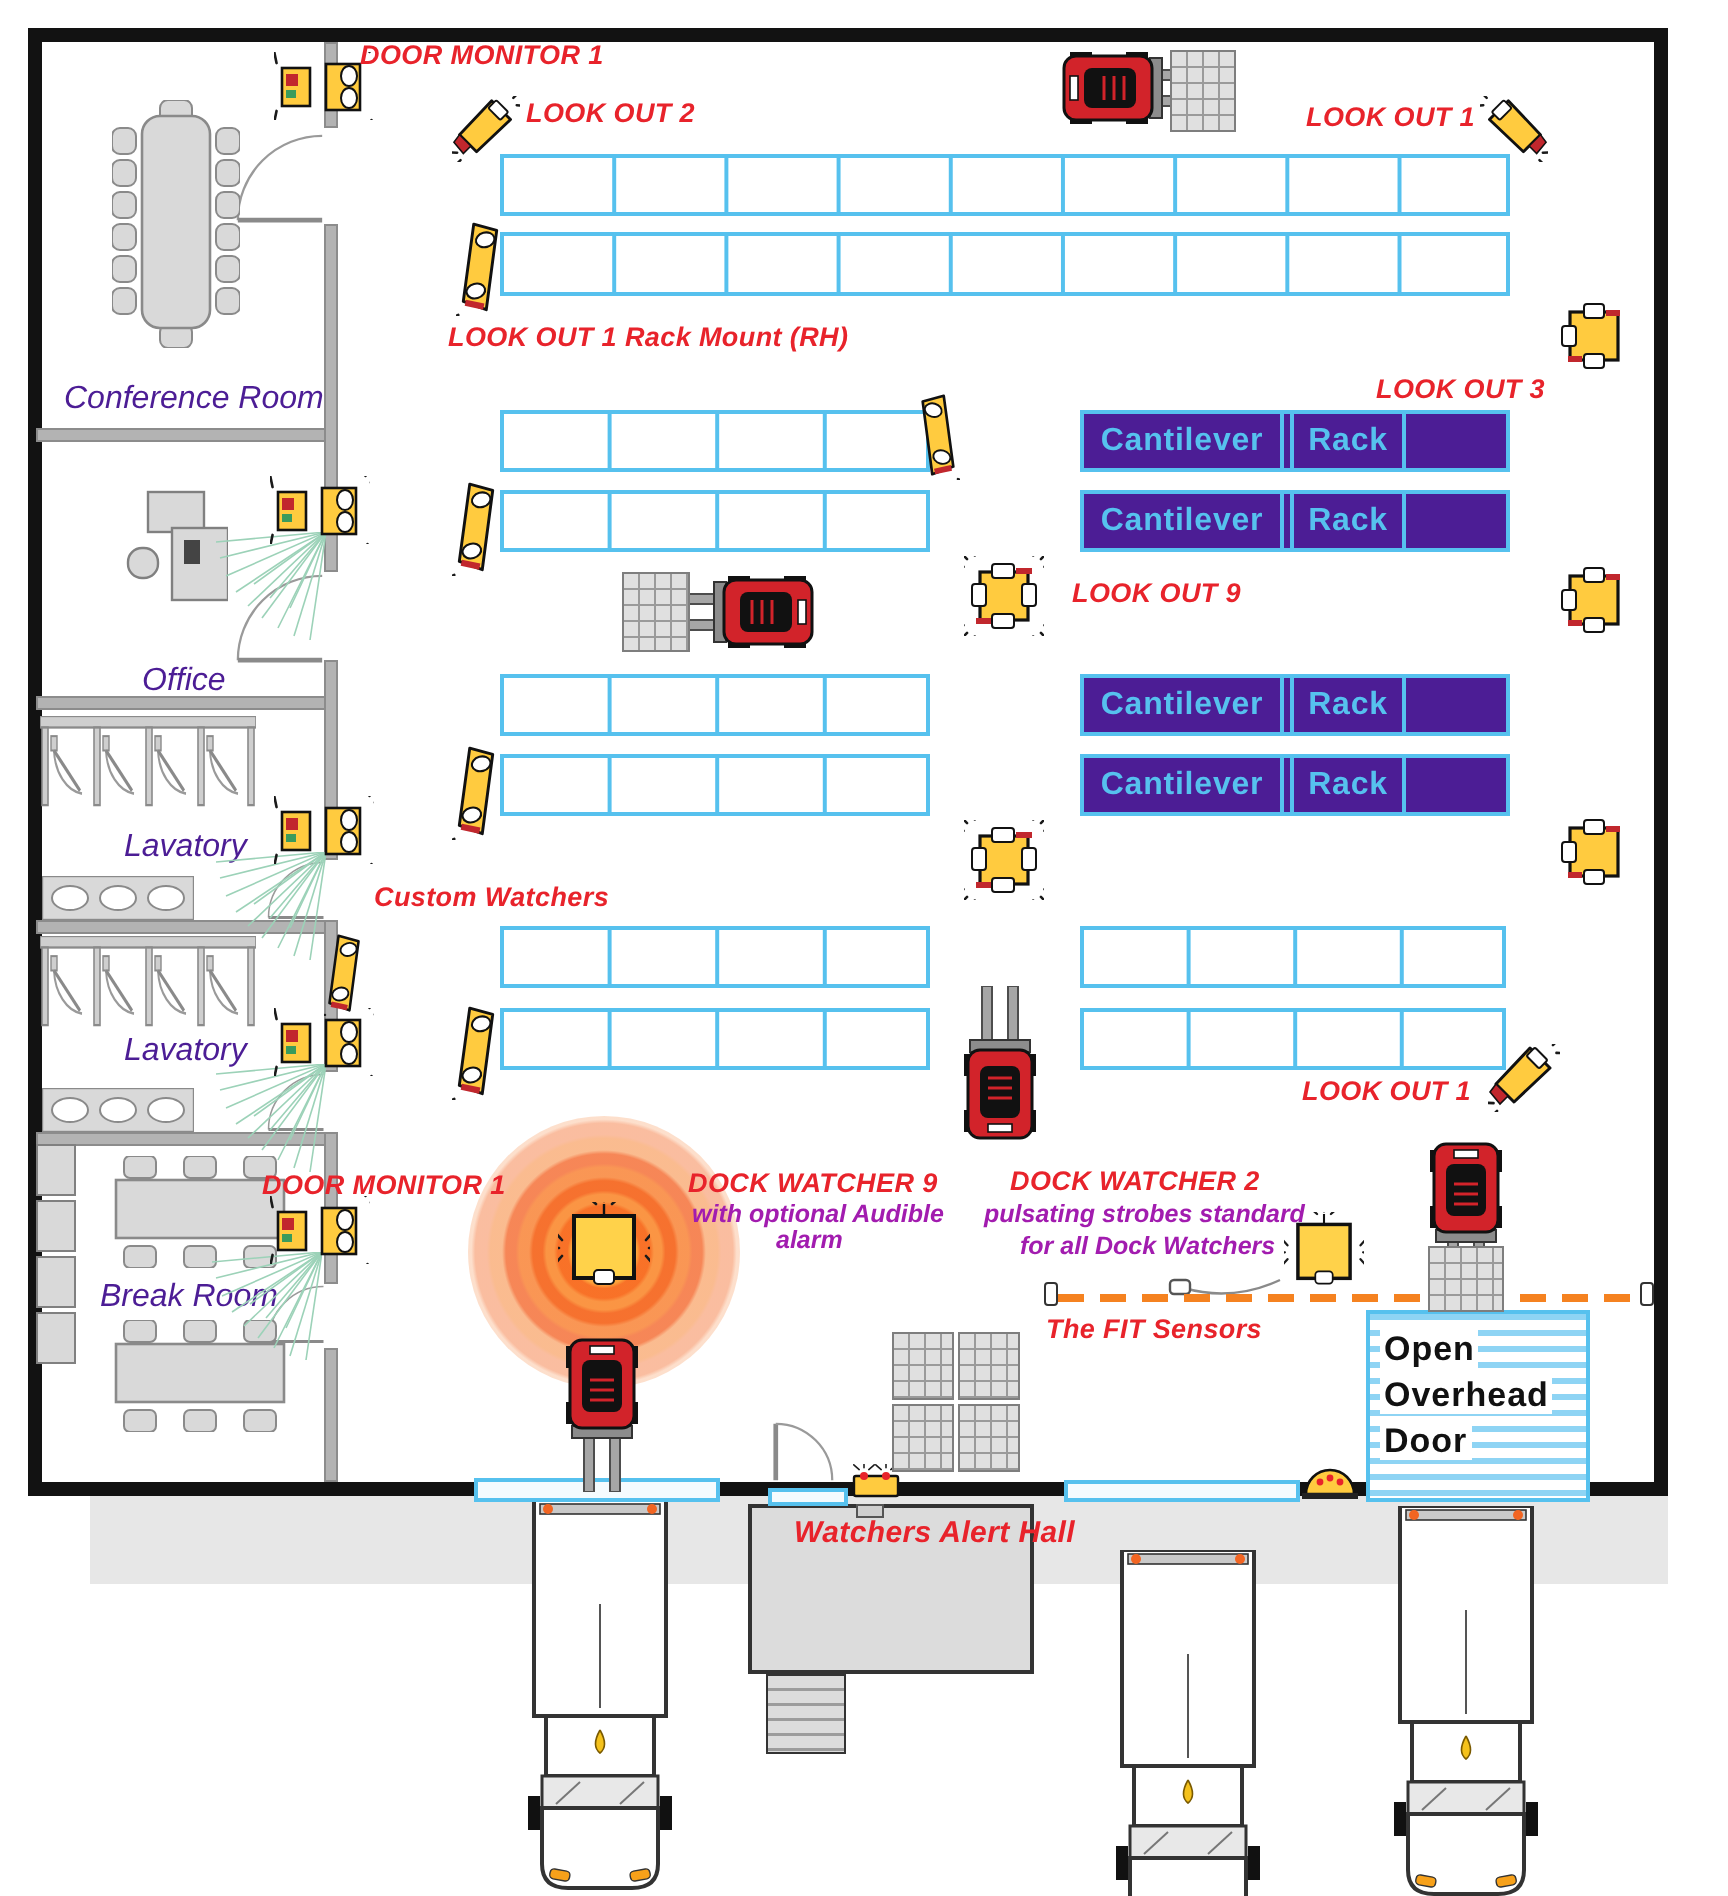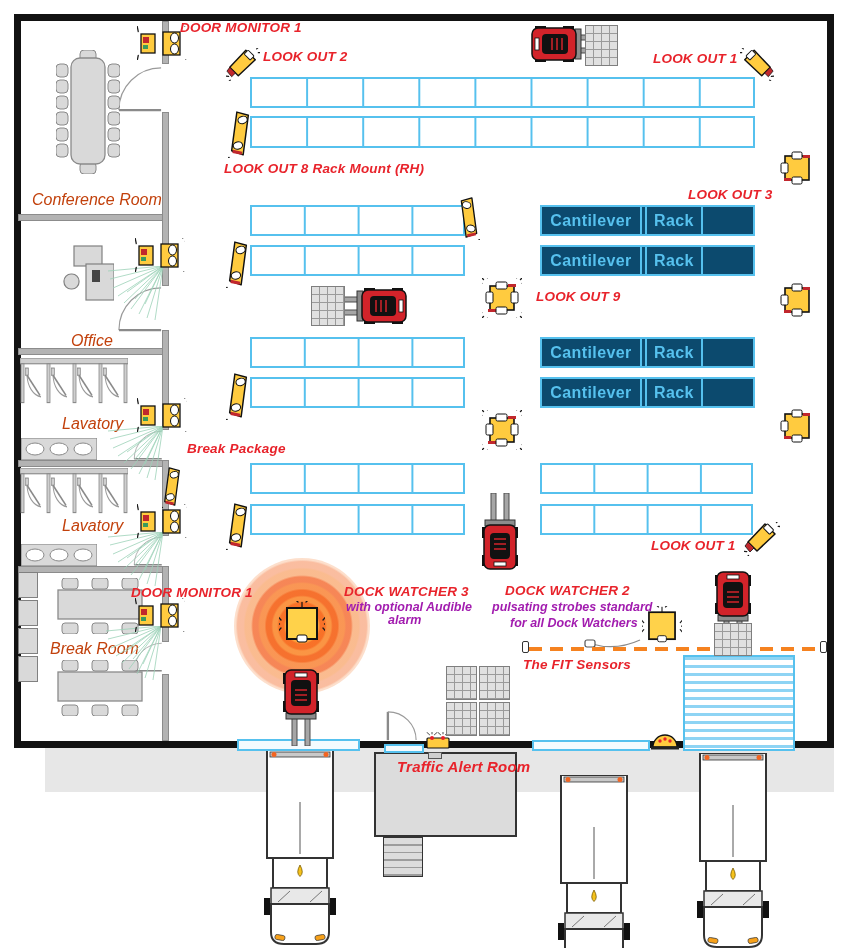--- a/index.html
+++ b/index.html
@@ -7,27 +7,27 @@
     --wline:#8C8C8C; --gray:#D9D9D9; --gline:#808080; --fit:#F58220;
   }
   *{box-sizing:border-box;margin:0;padding:0}
   body{background:#fff;font-family:"Liberation Sans",sans-serif}
   .scene{position:relative;width:864px;height:948px;background:#fff;overflow:hidden}
   .abs{position:absolute}
   .warehouse{position:absolute;left:14px;top:14px;width:820px;height:734px;background:#fff;border:7px solid #121212}
   .apron{position:absolute;left:45px;top:748px;width:789px;height:44px;background:#E7E7E7}
   .wallh{position:absolute;left:18px;width:151px;height:7px;background:var(--wall);border:1px solid var(--wline)}
   .wallv{position:absolute;left:162px;width:7px;background:var(--wall);border:1px solid var(--wline)}
-  .room-lbl{position:absolute;color:#c2410c;font:italic 16px/1 "Liberation Sans",sans-serif;white-space:nowrap}
+  .room-lbl{position:absolute;color:#4c1d95;font:italic 16px/1 "Liberation Sans",sans-serif;white-space:nowrap}
   .lblr{position:absolute;color:var(--red);font:italic 700 13.5px/1.1 "Liberation Sans",sans-serif;white-space:nowrap;letter-spacing:.2px}
   .lblk{position:absolute;color:#a21caf;font:italic 600 12.5px/1.15 "Liberation Sans",sans-serif;white-space:nowrap}
   .rk{position:absolute;border:2px solid var(--blue);background-color:#fff;
       background-image:linear-gradient(90deg,transparent 0,transparent calc(100% - 2px),var(--blue) calc(100% - 2px));
       background-size:var(--cw) 100%;background-repeat:repeat-x}
-  .cant{position:absolute;border:2px solid var(--blue);background:#0c4a6e;display:flex}
+  .cant{position:absolute;border:2px solid var(--blue);background:#4c1d95;display:flex}
   .cant .c1{flex:0 0 100px;border-right:2px solid var(--blue)}
   .cant .sp{flex:0 0 3px}
   .cant .c2{flex:0 0 58px;border-left:2px solid var(--blue);border-right:2px solid var(--blue)}
   .cant .c3{flex:1}
   .cant .c1,.cant .c2{display:flex;align-items:center;justify-content:center;
       color:var(--blue);font:700 16px "Liberation Sans",sans-serif;letter-spacing:.4px}
   .pallet{position:absolute;background-color:#E0E0E0;border:1.5px solid #7e7e7e;
       background-image:linear-gradient(#9a9a9a 1px,transparent 1px),linear-gradient(90deg,#9a9a9a 1px,transparent 1px);
       background-size:8px 8px;background-position:-1px -1px}
   .strip{position:absolute;background:#F4FBFE;border:2px solid var(--blue)}
@@ -389,20 +389,25 @@
     <div class="c1">Cantilever</div>
       <div class="sp"></div>
     <div class="c2">Rack</div>
       <div class="c3"></div>
   </div>
 
   <div class="strip" style="left:237px;top:739px;width:123px;height:12px"></div>
   <div class="strip" style="left:384px;top:744px;width:40px;height:9px"></div>
   <div class="strip" style="left:532px;top:740px;width:118px;height:11px"></div>
   <div class="ovh"></div>
+  <div class="ovhtxt">
+    <div><span>Open</span></div>
+    <div><span>Overhead</span></div>
+    <div><span>Door</span></div>
+  </div>
 
   <div class="glow"></div>
 
   <svg class="abs" style="left:137px;top:26px" width="50" height="34" viewBox="0 0 50 34">
       <use href="#dmp"></use>
     </svg>
   <svg class="abs" style="left:135px;top:238px" width="50" height="34" viewBox="0 0 50 34">
       <use href="#dmp"></use>
     </svg>
   <svg class="abs" style="left:137px;top:398px" width="50" height="34" viewBox="0 0 50 34">
@@ -498,28 +503,28 @@
   <div class="pallet" style="left:311px;top:286px;width:34px;height:40px"></div>
   <div class="pallet" style="left:714px;top:623px;width:38px;height:33px"></div>
   <div class="pallet" style="left:446px;top:666px;width:31px;height:34px"></div>
   <div class="pallet" style="left:479px;top:666px;width:31px;height:34px"></div>
   <div class="pallet" style="left:446px;top:702px;width:31px;height:34px"></div>
   <div class="pallet" style="left:479px;top:702px;width:31px;height:34px"></div>
 
   <div class="lblr" style="left:180px;top:21px">DOOR MONITOR 1</div>
   <div class="lblr" style="left:263px;top:50px">LOOK OUT 2</div>
   <div class="lblr" style="left:653px;top:52px">LOOK OUT 1</div>
-  <div class="lblr" style="left:224px;top:162px">LOOK OUT 8 Rack Mount (RH)</div>
+  <div class="lblr" style="left:224px;top:162px">LOOK OUT 1 Rack Mount (RH)</div>
   <div class="lblr" style="left:688px;top:188px">LOOK OUT 3</div>
   <div class="lblr" style="left:536px;top:290px">LOOK OUT 9</div>
-  <div class="lblr" style="left:187px;top:442px">Break Package</div>
+  <div class="lblr" style="left:187px;top:442px">Custom Watchers</div>
   <div class="lblr" style="left:131px;top:586px">DOOR MONITOR 1</div>
-  <div class="lblr" style="left:344px;top:585px">DOCK WATCHER 3</div>
+  <div class="lblr" style="left:344px;top:585px">DOCK WATCHER 9</div>
   <div class="lblk" style="left:346px;top:600px">with optional Audible</div>
   <div class="lblk" style="left:388px;top:613px">alarm</div>
   <div class="lblr" style="left:505px;top:584px">DOCK WATCHER 2</div>
   <div class="lblk" style="left:492px;top:600px">pulsating strobes standard</div>
   <div class="lblk" style="left:510px;top:616px">for all Dock Watchers</div>
   <div class="lblr" style="left:523px;top:658px">The FIT Sensors</div>
   <div class="lblr" style="left:651px;top:539px">LOOK OUT 1</div>
-  <div class="lblr" style="left:397px;top:759px;font-size:15px">Traffic Alert Room</div>
+  <div class="lblr" style="left:397px;top:759px;font-size:15px">Watchers Alert Hall</div>
 
 </div>
 
 </body></html>

